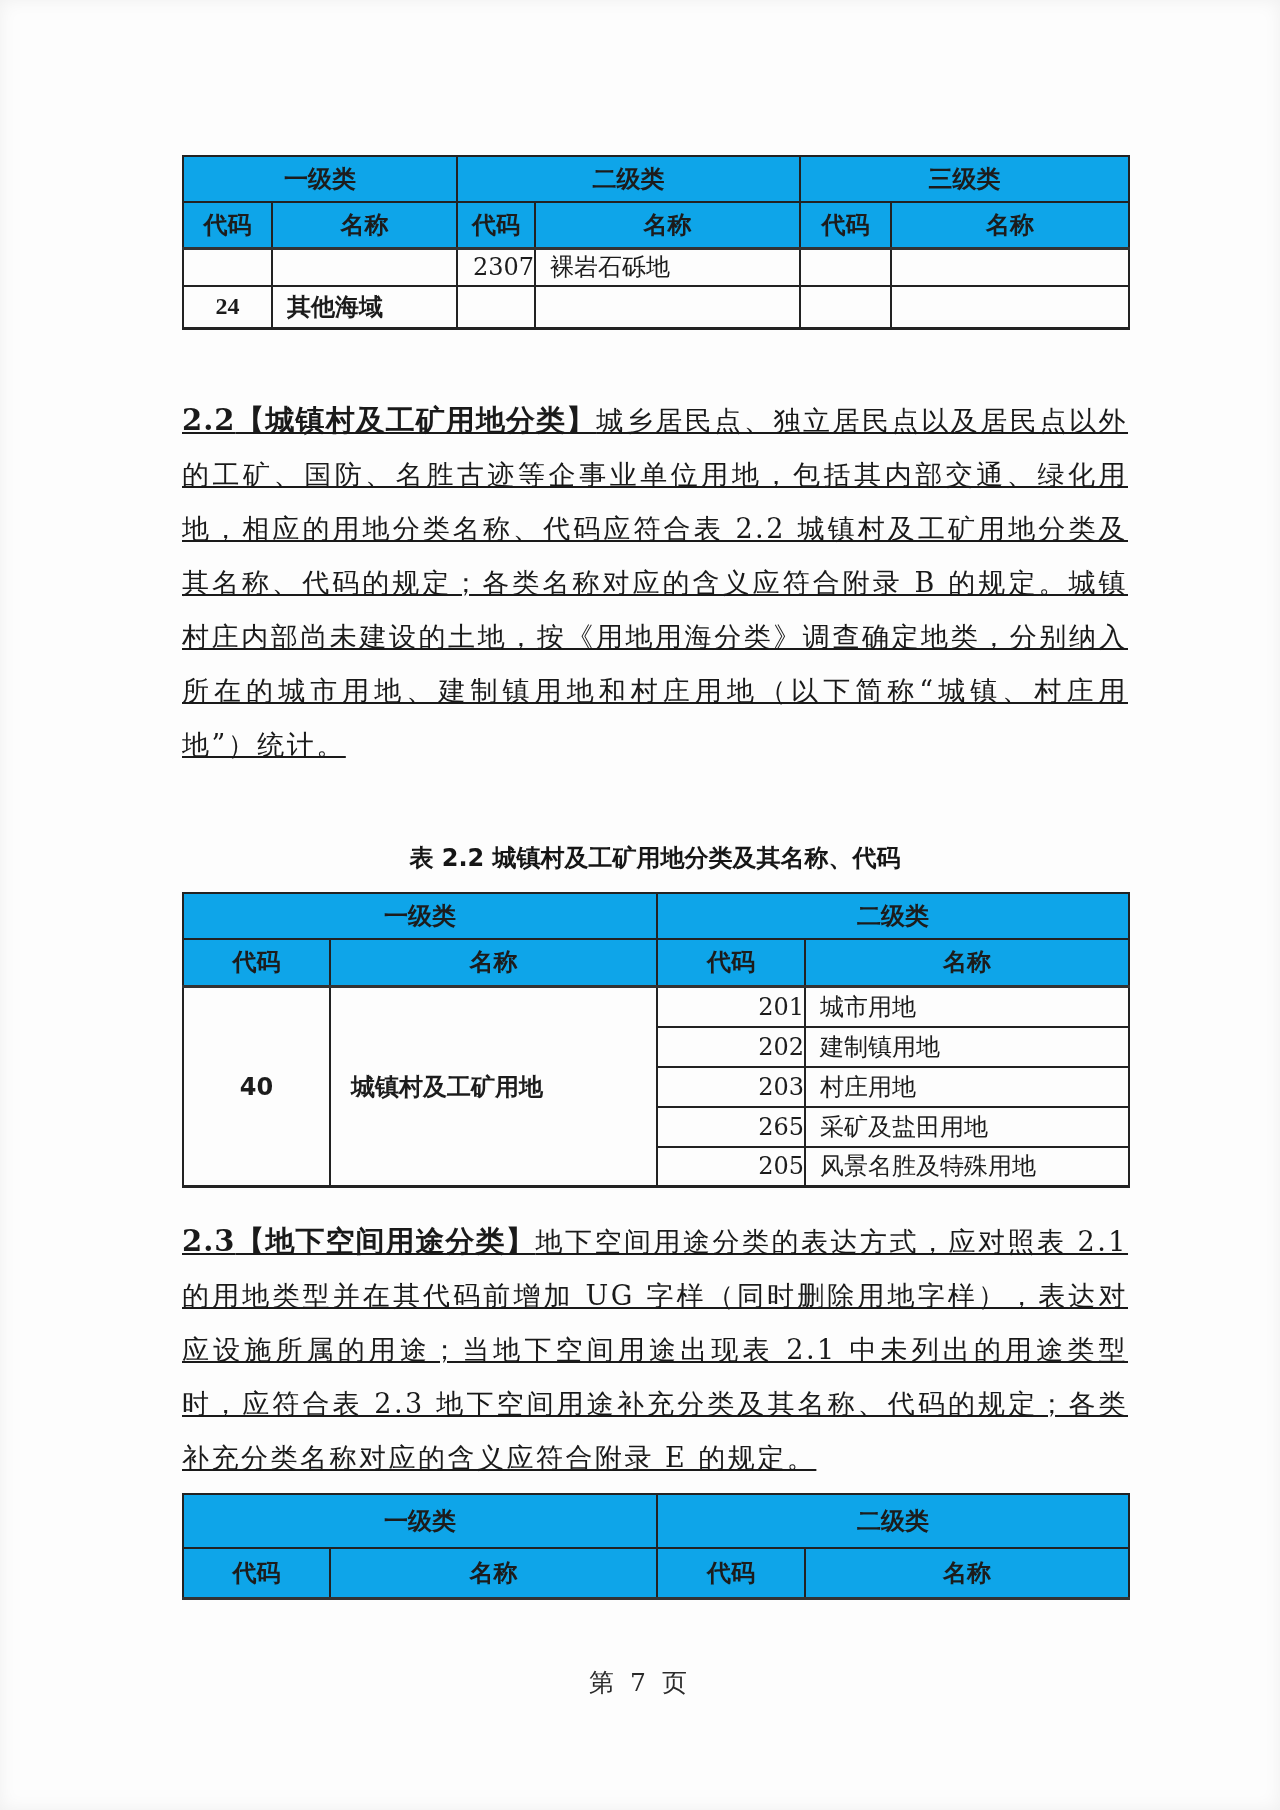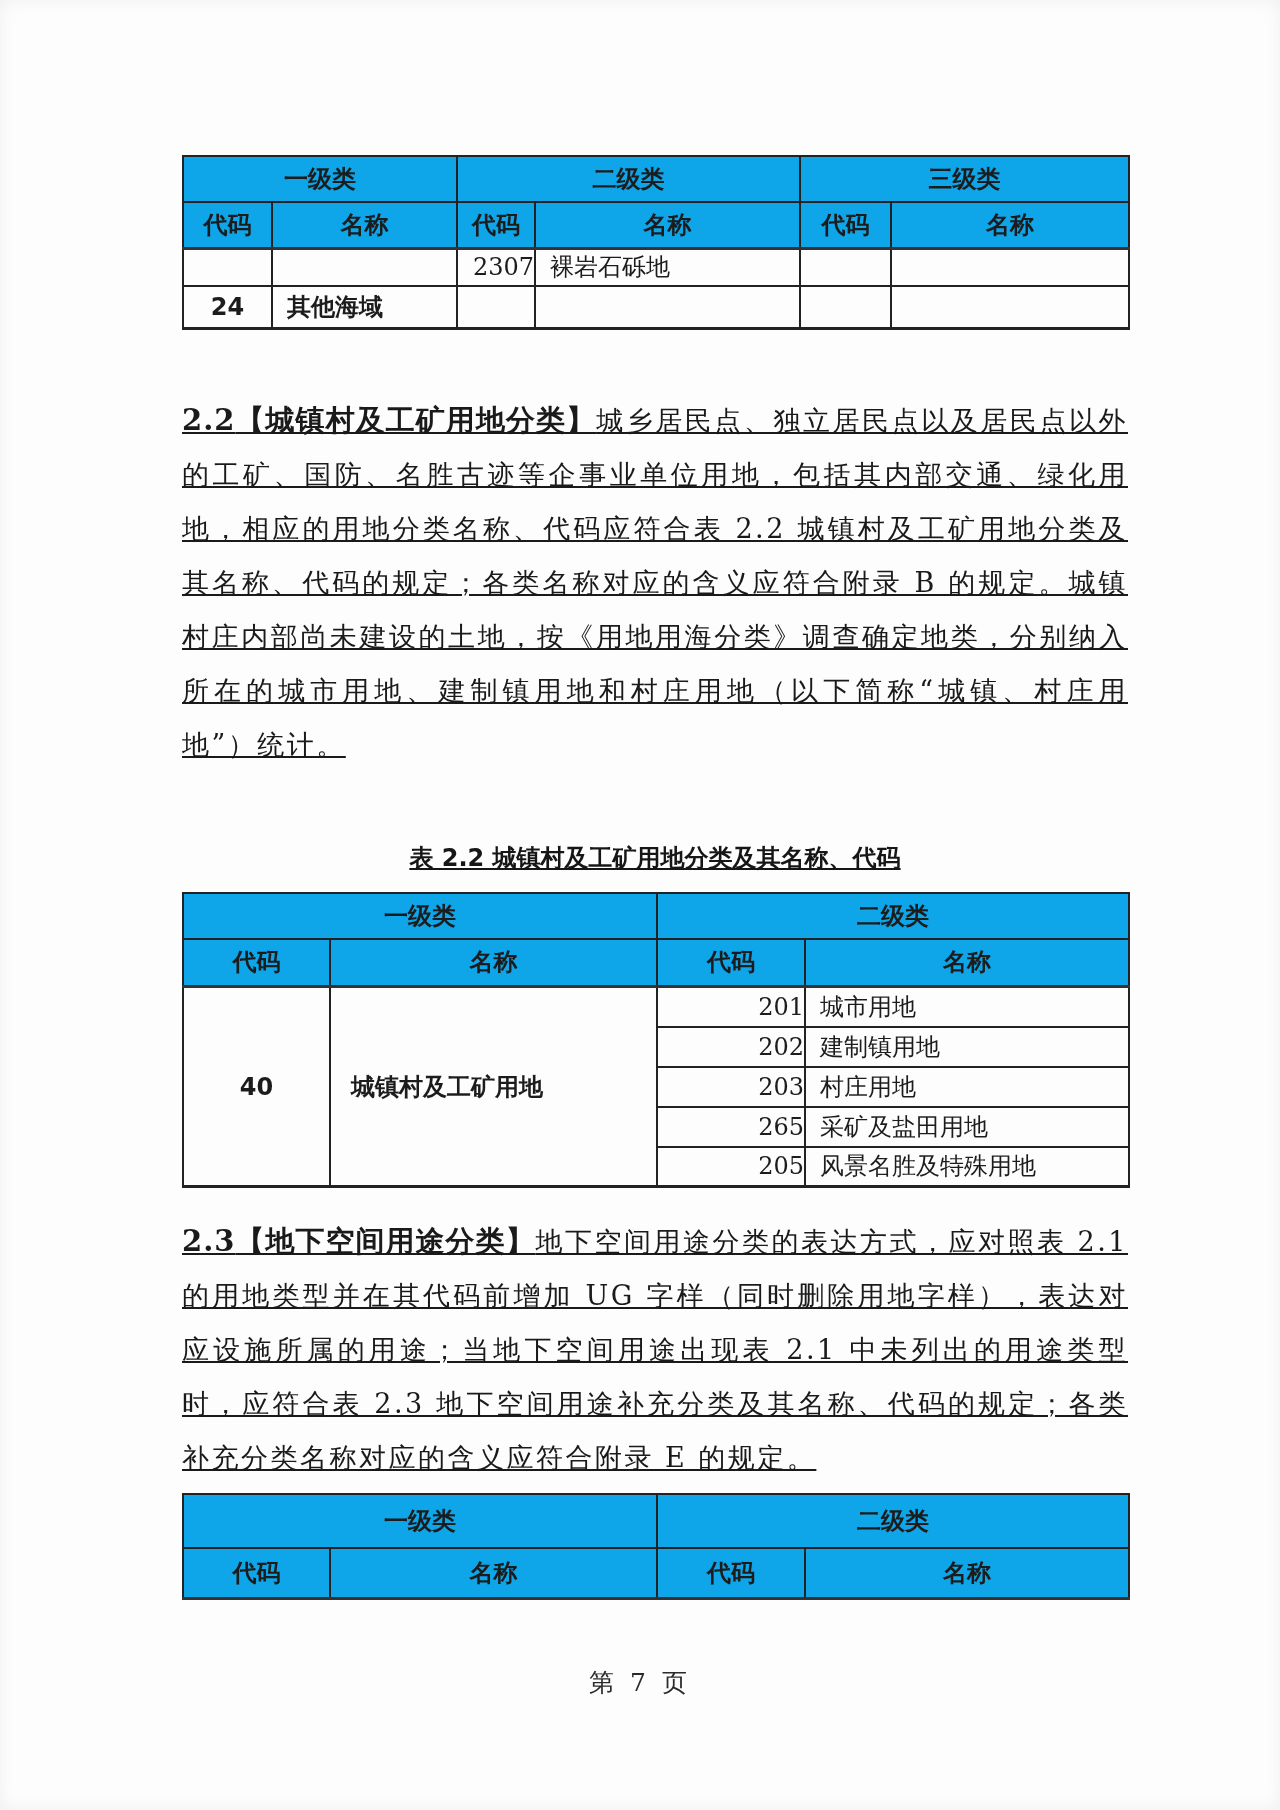--- a/index.html
+++ b/index.html
@@ -42,38 +42,38 @@
   table.grid { border-bottom: 3px solid #222222; }
 
   td.code-c { text-align: center; font-family: "DejaVu Serif", serif; }
   td.code-l { text-align: right; padding-left: 12px; font-family: "DejaVu Serif", serif; }
   td.name-l { text-align: left; padding-left: 14px; font-family: "DejaVu Serif", serif; }
   td.bold-cell {
     font-family: "DejaVu Sans", "Liberation Sans", sans-serif;
     font-weight: bold;
   }
   #table-top tr.data-row-1 td { height: 38px; }
-  #table-top tr.data-row-2 td { height: 42px; }
+  #table-top tr.data-row-2 td { height: 42px; font-family: Liberation Serif, serif; }
 
   #table-22 tr.l2row td { height: 40px; }
   #table-22 tr.chead th { height: 48px; }
   td.l1code { text-align: center; }
   td.l1name { text-align: left; padding-left: 20px; }
 
   #table-23 tr.ghead th { height: 54px; }
   #table-23 tr.chead th { height: 50px; }
 
   .tbl-caption {
     text-align: center;
     font-family: "DejaVu Sans", "Liberation Sans", sans-serif;
     font-weight: bold;
     font-size: 24px;
     color: #161616;
   }
-  .cap-22 { margin-top: 70px; text-decoration: underline; }
+  .cap-22 { margin-top: 70px; }
   .cap-23 { margin-top: 12px; }
   .tbl-caption + table { margin-top: 18px; }
   #table-23-wrap { margin-top: 8px; }
 
   
   .para {
     font-size: 27px;
     line-height: 54px;
     letter-spacing: 2.5px;
     text-align: justify;

